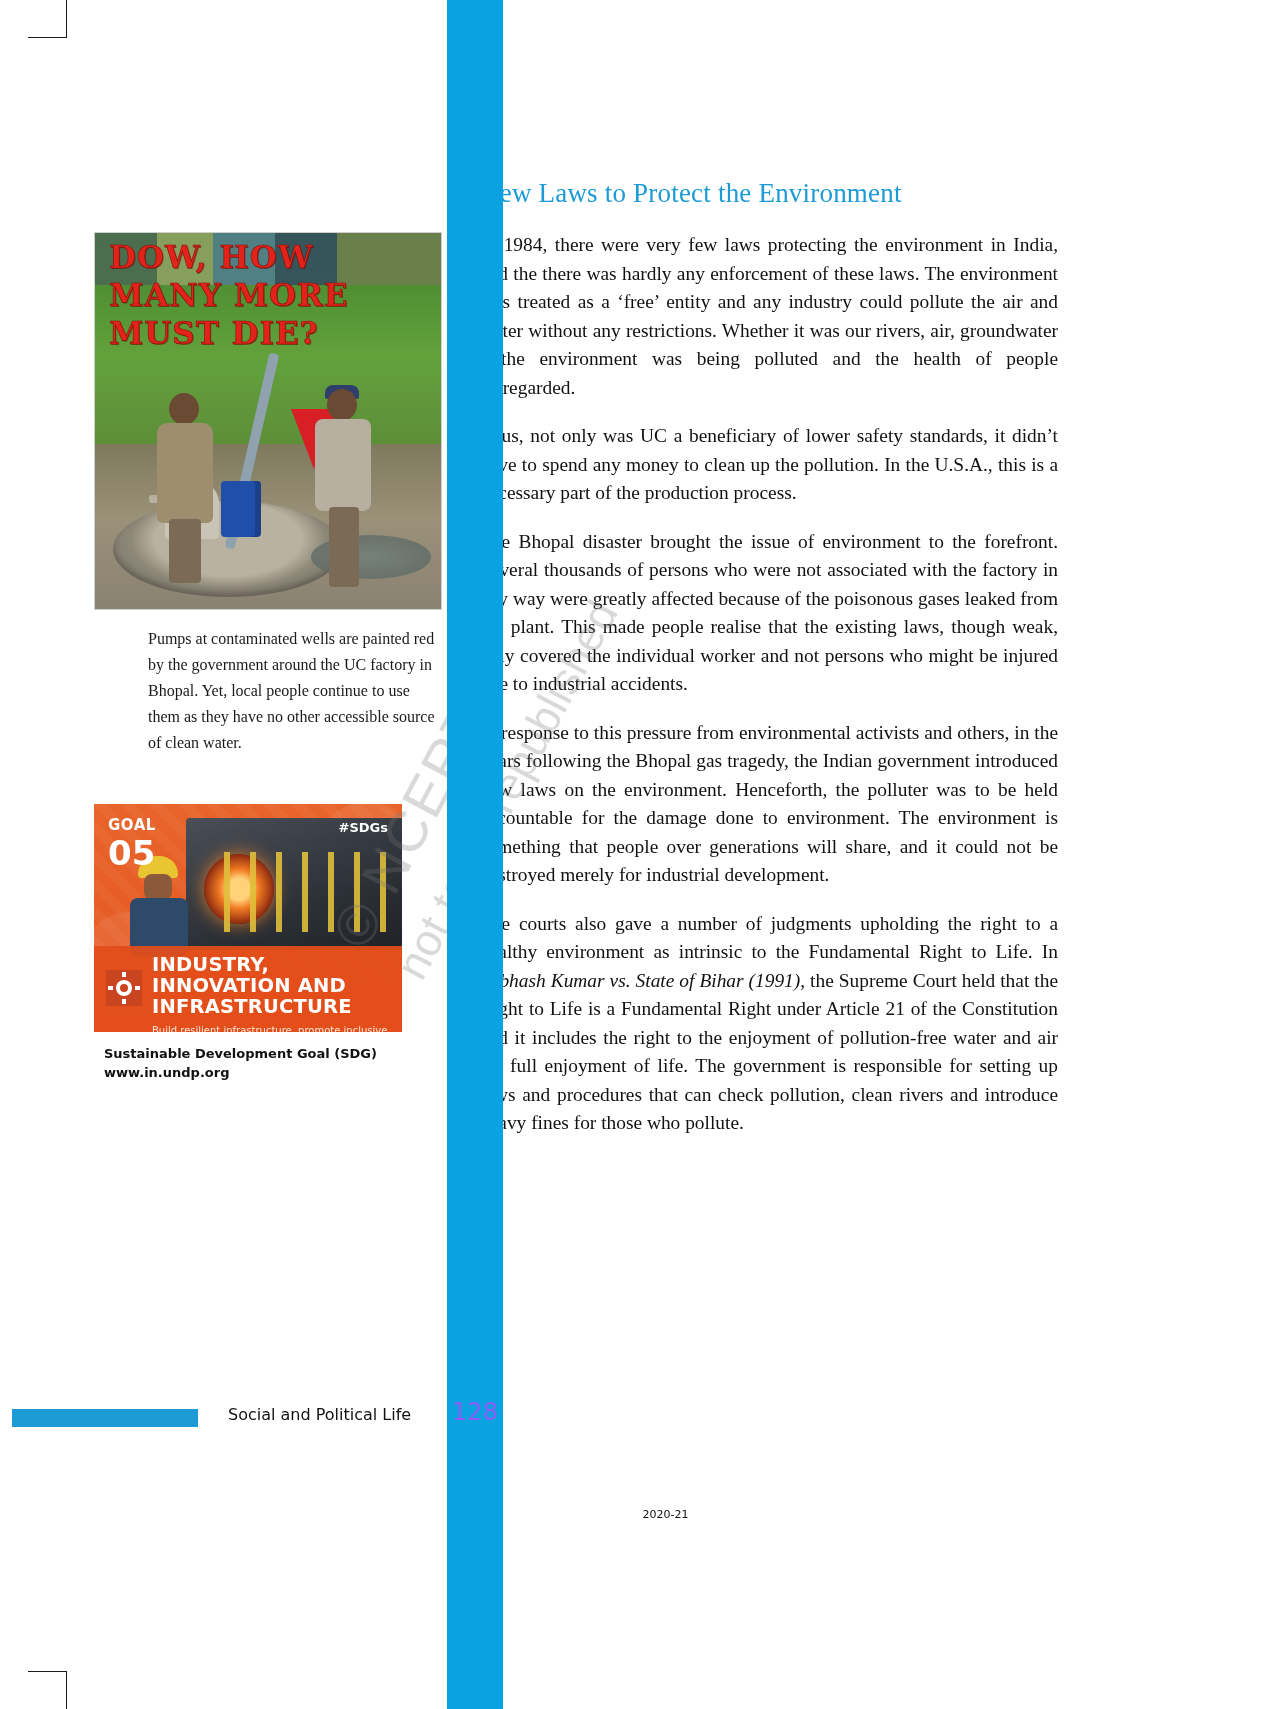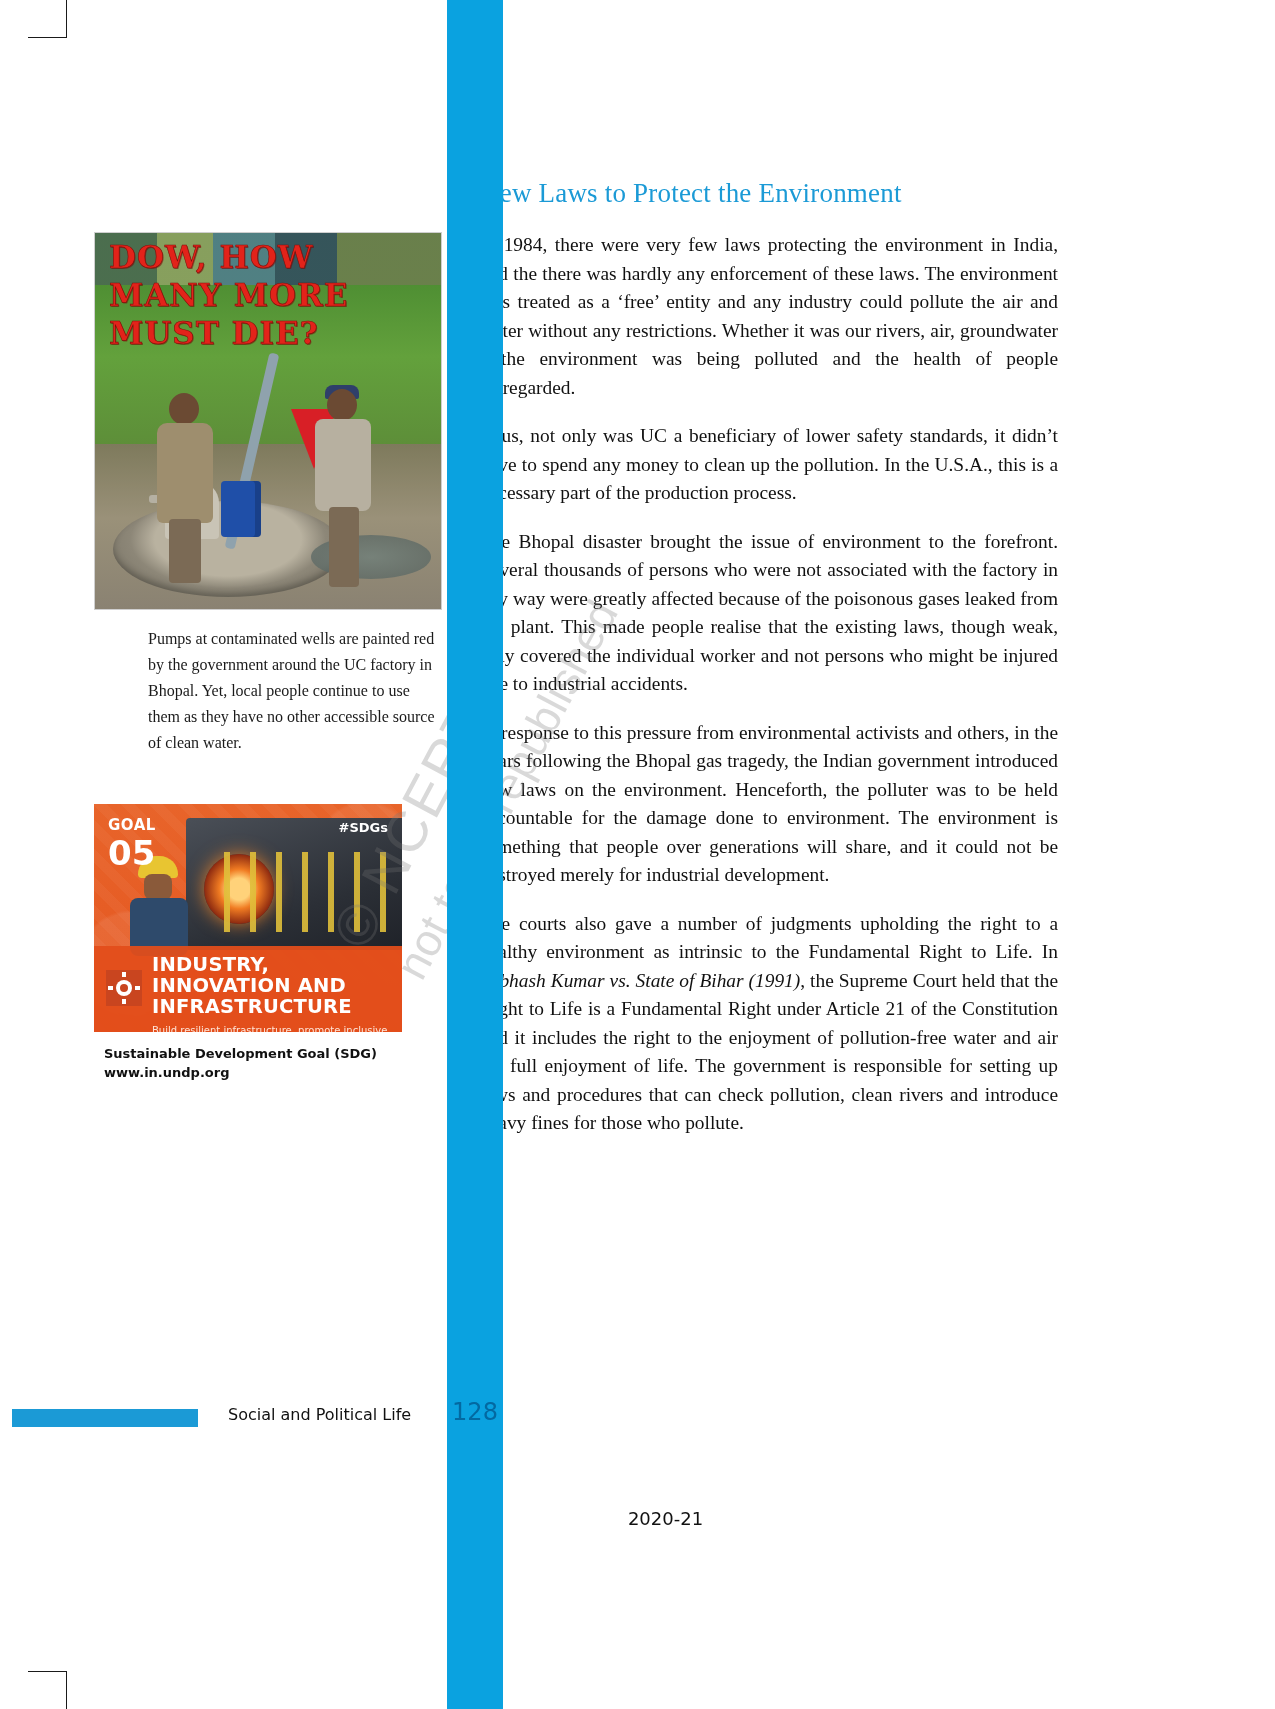--- a/index.html
+++ b/index.html
@@ -290,27 +290,27 @@
   }
   .footer .pagebox {
     position: absolute; left: 447px; top: 0; width: 56px; height: 1709px;
     background: #0aa2e0;
   }
   .pagenum {
     position: absolute; left: 447px; top: 1398px; width: 56px;
     text-align: center;
     font-family: "DejaVu Sans", sans-serif;
     font-size: 24px;
-    color: #0369a1;
+    color: #8b5cf6;
   }
   .year {
     position: absolute; left: 0; top: 1508px; width: 100%;
     text-align: center;
     font-family: "DejaVu Sans", sans-serif;
-    font-size: 18px;
+    font-size: 11px;
     color: #111;
   }
   .year span { position: relative; left: 28px; }
 </style>
 </head>
 <body>
 
 <div class="page">
 
   <div class="crop tl"></div>

